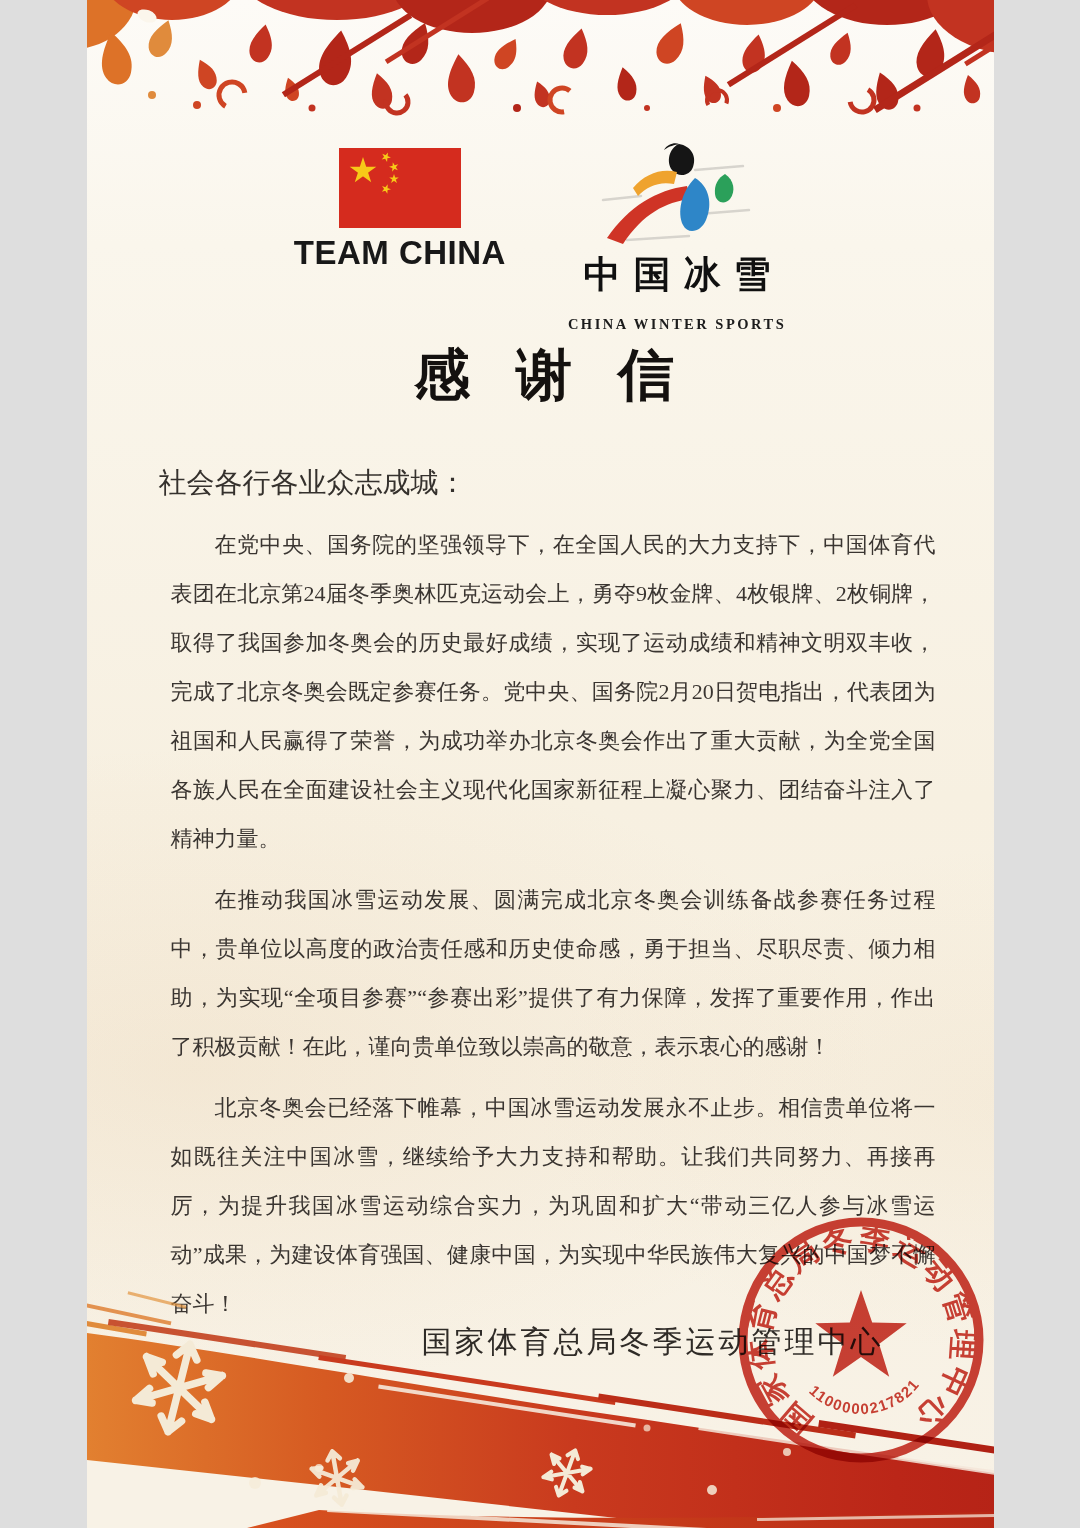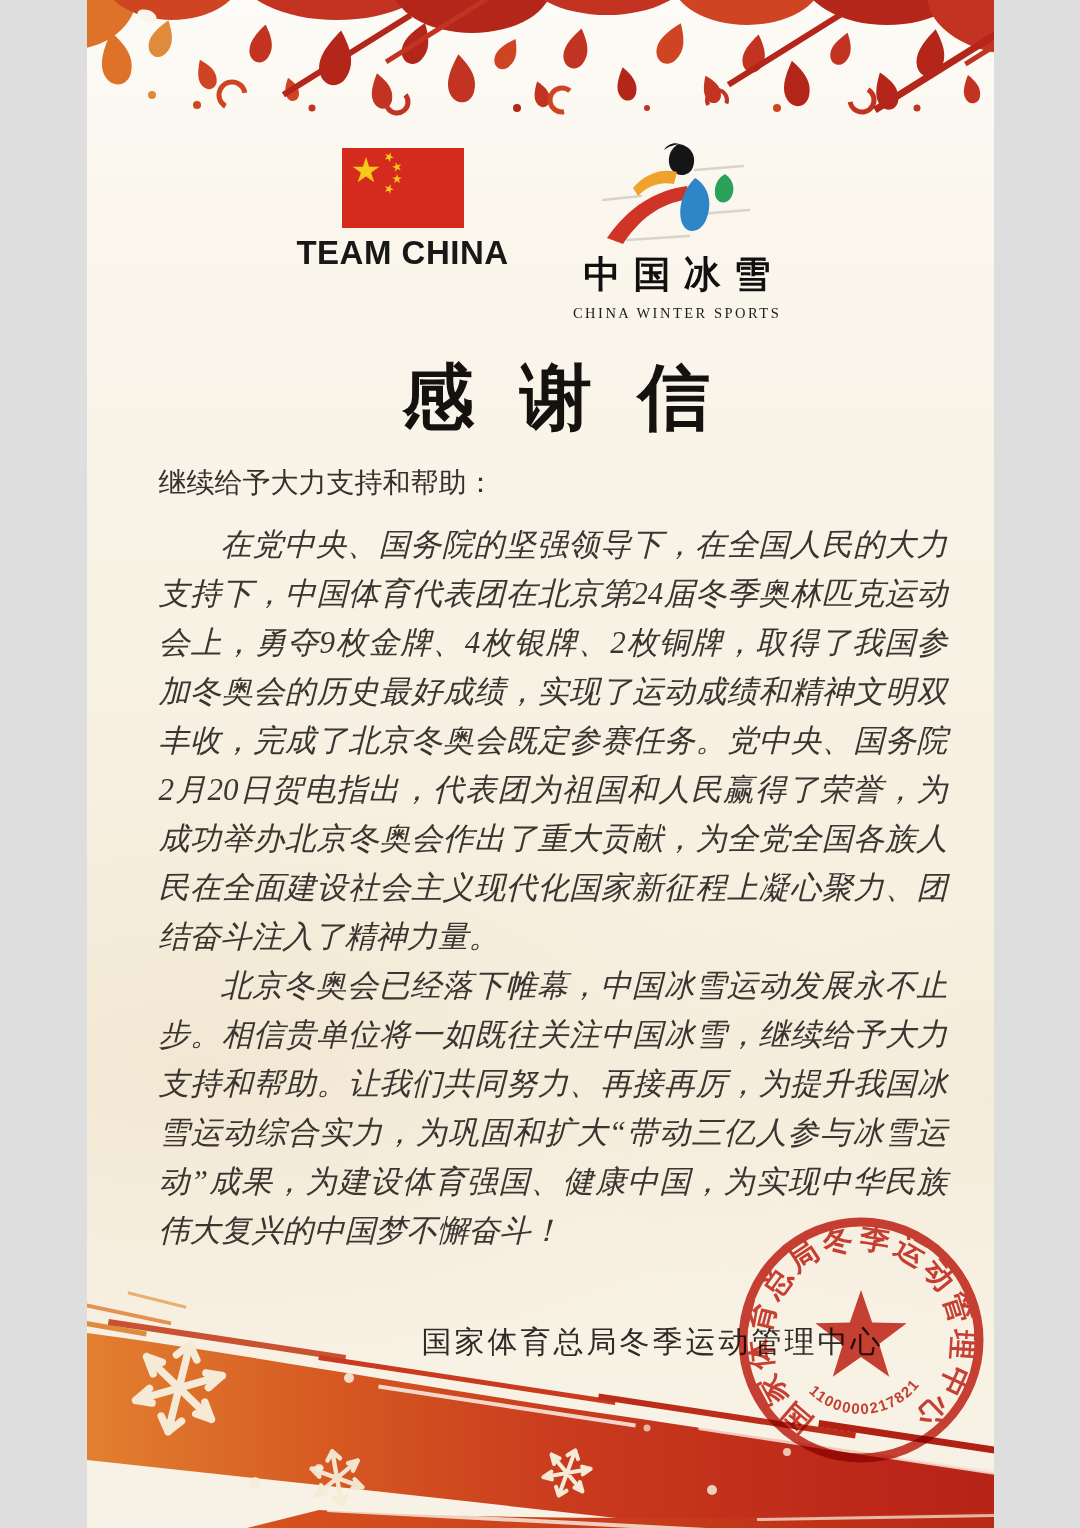--- a/index.html
+++ b/index.html
@@ -14,26 +14,26 @@
   .top-band,.bottom-band{position:absolute;left:0;display:block;}
   .top-band{top:0;}
   .bottom-band{bottom:0;z-index:4;}
   .logos{position:absolute;top:142px;left:0;width:100%;display:flex;justify-content:center;align-items:flex-start;gap:62px;z-index:2;}
   .logo{text-align:center;}
   .flag{display:block;margin:6px auto 0;}
   .team-en{font-family:"Liberation Sans","DejaVu Sans",sans-serif;font-weight:900;font-size:33px;letter-spacing:.5px;color:#181818;margin-top:6px;}
   .team-cn{font-size:26px;font-weight:700;letter-spacing:11px;text-indent:11px;color:#1e1e1e;margin-top:3px;}
   .skier{display:block;margin:0 auto;}
   .winter-cn{font-size:37px;font-weight:900;letter-spacing:13px;text-indent:13px;color:#101010;margin-top:-4px;}
-  .winter-en{font-size:14.5px;font-weight:400;letter-spacing:2.5px;color:#1c1c1c;margin-top:5px;}
-  .title{position:absolute;top:334px;left:0;width:100%;margin:16px;text-align:center;
-    font-size:72px;font-weight:900;letter-spacing:46px;text-indent:46px;color:#14110f;z-index:2;}
+  .winter-en{font-size:14.5px;font-weight:700;letter-spacing:2.5px;color:#1c1c1c;margin-top:16px;}
+  .title{position:absolute;top:334px;left:0;width:100%;margin:4px;text-align:center;
+    font-size:56px;font-weight:900;letter-spacing:46px;text-indent:46px;color:#14110f;z-index:2;}
   .body{position:absolute;top:464px;left:72px;right:46px;z-index:2;}
   .salutation{font-size:28px;margin-bottom:18px;color:#35312d;}
-  .body p{margin:0;font-size:31px;line-height:49px;text-align:justify;text-indent:2em;color:#3a3531;font-style:italic;}
+  .body p{margin:12px;font-size:22px;line-height:49px;text-align:justify;text-indent:2em;color:#3a3531;}
   .signature{position:absolute;top:1322px;right:110px;font-size:30px;letter-spacing:3px;color:#2f2b27;z-index:5;}
   .date{position:absolute;top:1380px;right:136px;font-size:28px;letter-spacing:3px;color:#2f2b27;z-index:5;}
   .stamp{position:absolute;left:642px;top:1208px;width:264px;height:264px;opacity:.88;mix-blend-mode:multiply;z-index:6;}
 </style>
 </head>
 <body>
 
 <div class="page">
 
   <svg class="top-band" width="1080" height="118" viewBox="0 0 1080 118" aria-hidden="true">
@@ -143,22 +143,23 @@
         <path d="M128,32 C137,38 139,49 133,57 C128,63 119,61 118,52 C117,43 121,36 128,32 Z" fill="#2ba05a"></path>
       </svg>
       <div class="winter-cn">中国冰雪</div>
       <div class="winter-en">CHINA WINTER SPORTS</div>
     </div>
   </div>
 
   <h1 class="title">感谢信</h1>
 
   <div class="body">
-    <div class="salutation">继续给予大力支持和帮助：</div>
+    <div class="salutation">社会各行各业众志成城：</div>
     <p>在党中央、国务院的坚强领导下，在全国人民的大力支持下，中国体育代表团在北京第24届冬季奥林匹克运动会上，勇夺9枚金牌、4枚银牌、2枚铜牌，取得了我国参加冬奥会的历史最好成绩，实现了运动成绩和精神文明双丰收，完成了北京冬奥会既定参赛任务。党中央、国务院2月20日贺电指出，代表团为祖国和人民赢得了荣誉，为成功举办北京冬奥会作出了重大贡献，为全党全国各族人民在全面建设社会主义现代化国家新征程上凝心聚力、团结奋斗注入了精神力量。</p>
+    <p>在推动我国冰雪运动发展、圆满完成北京冬奥会训练备战参赛任务过程中，贵单位以高度的政治责任感和历史使命感，勇于担当、尽职尽责、倾力相助，为实现“全项目参赛”“参赛出彩”提供了有力保障，发挥了重要作用，作出了积极贡献！在此，谨向贵单位致以崇高的敬意，表示衷心的感谢！</p>
     <p>北京冬奥会已经落下帷幕，中国冰雪运动发展永不止步。相信贵单位将一如既往关注中国冰雪，继续给予大力支持和帮助。让我们共同努力、再接再厉，为提升我国冰雪运动综合实力，为巩固和扩大“带动三亿人参与冰雪运动”成果，为建设体育强国、健康中国，为实现中华民族伟大复兴的中国梦不懈奋斗！</p>
   </div>
 
   <div class="signature">国家体育总局冬季运动管理中心</div>
 
   <svg class="stamp" viewBox="0 0 264 264" aria-hidden="true">
     <defs>
       <path id="sealArcTop" d="M 86 211.7 A 92 92 0 1 1 178 211.7" fill="none"></path>
       <path id="sealArcBottom" d="M 75.3 179.6 A 74 74 0 0 0 188.7 179.6" fill="none"></path>
     </defs>

